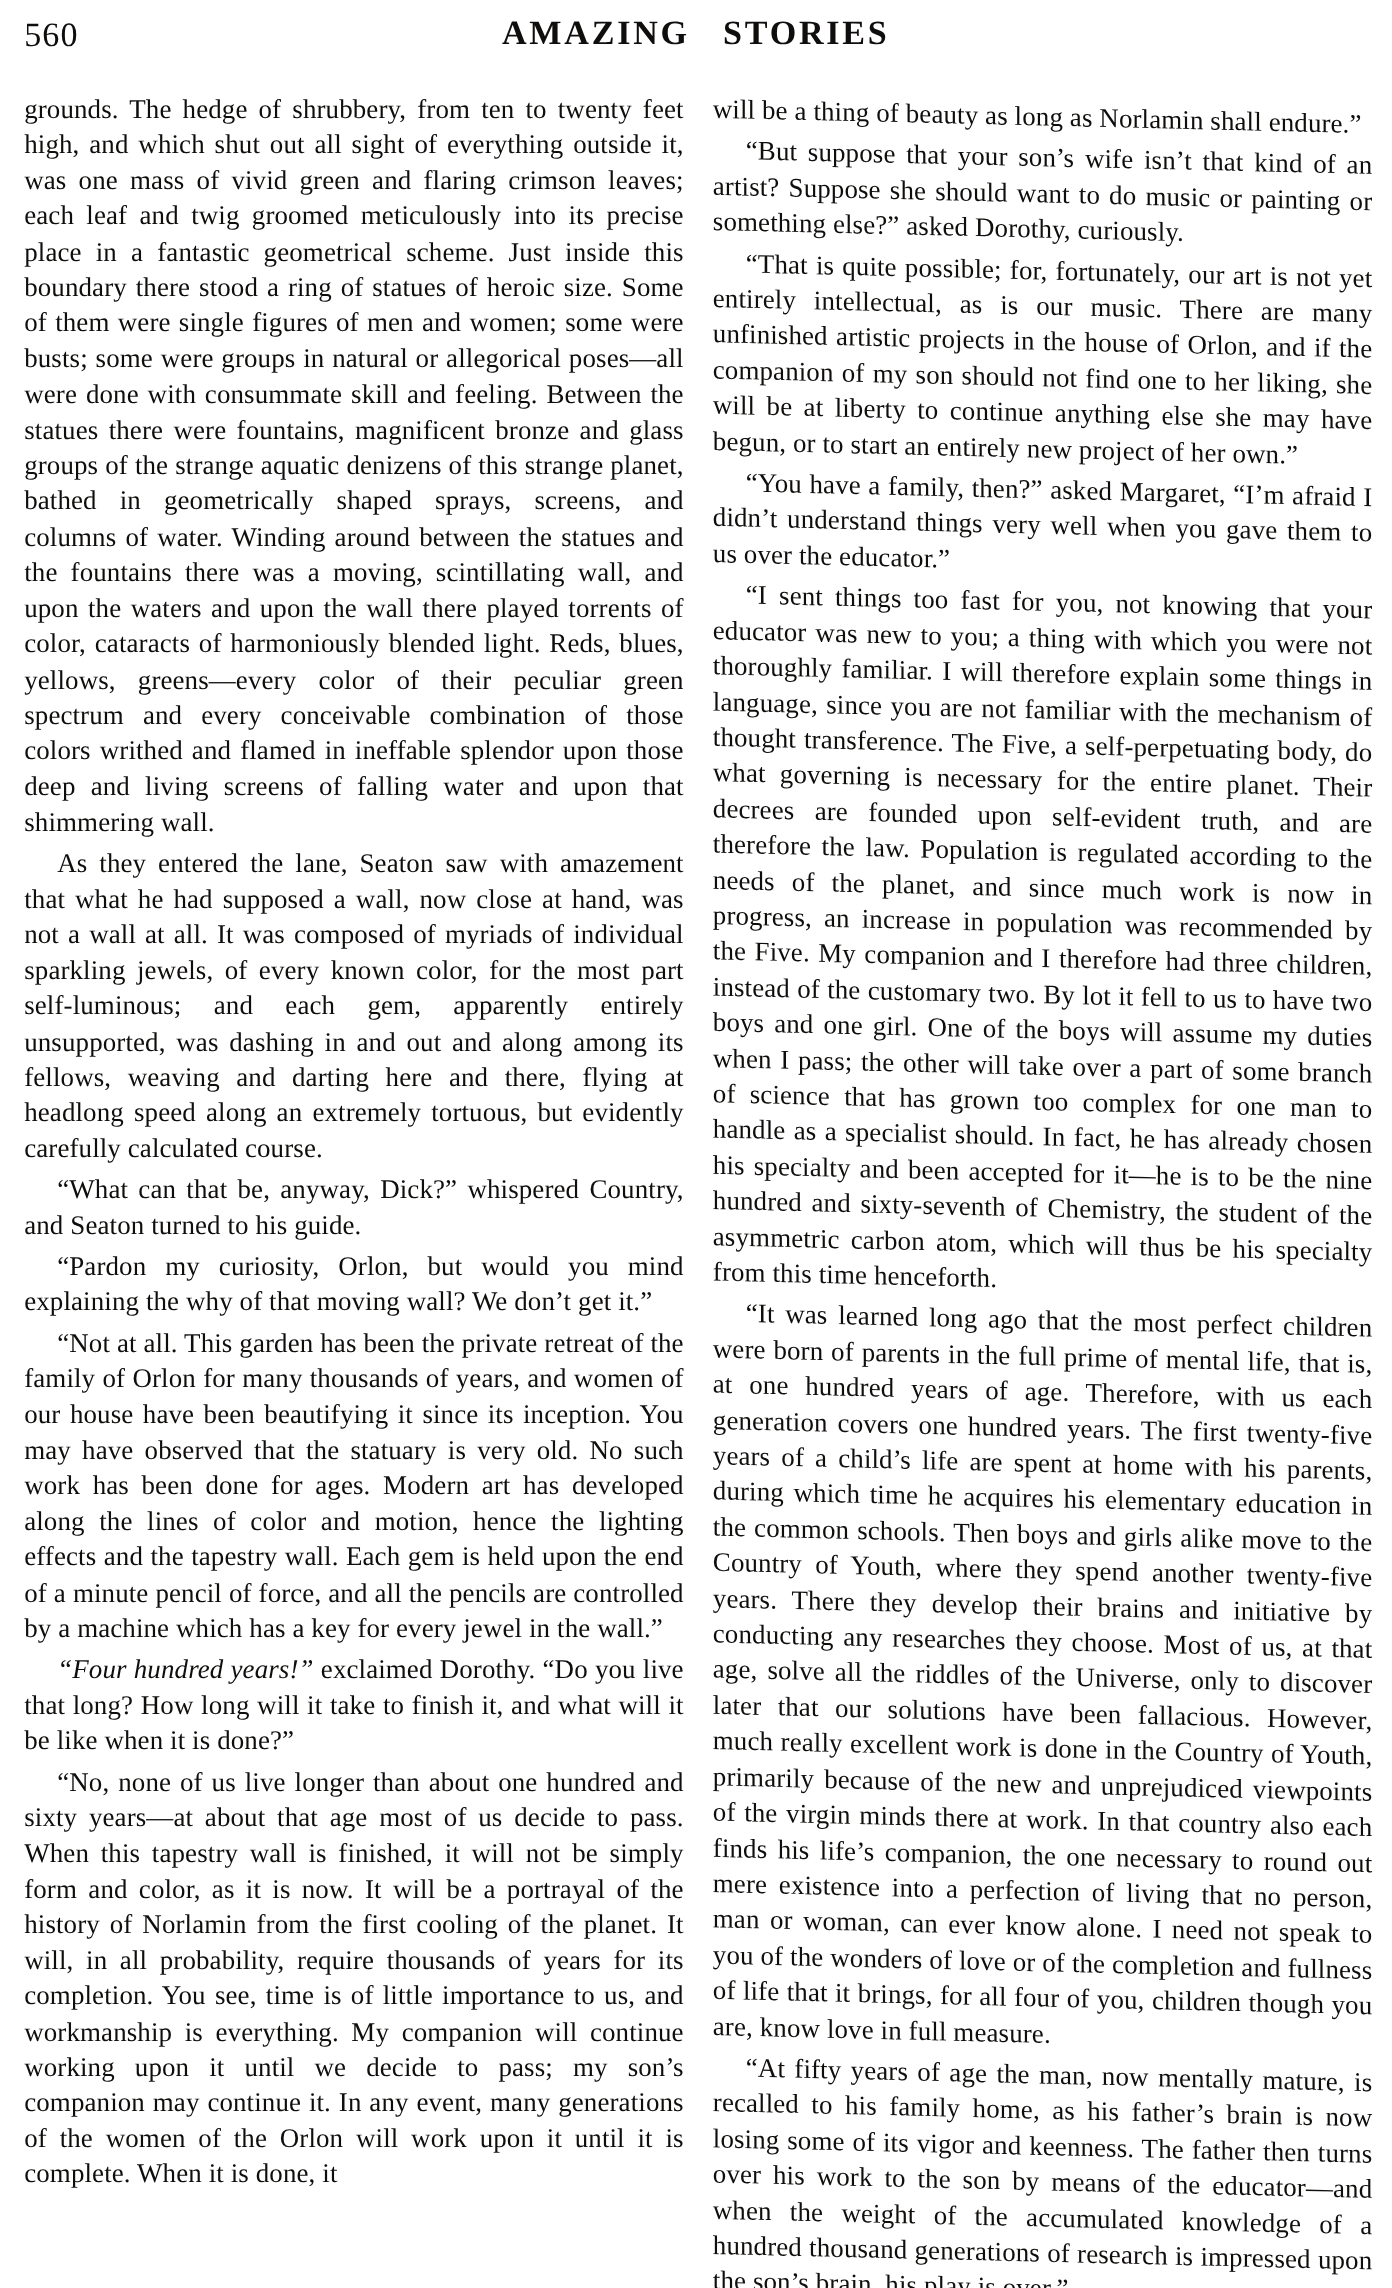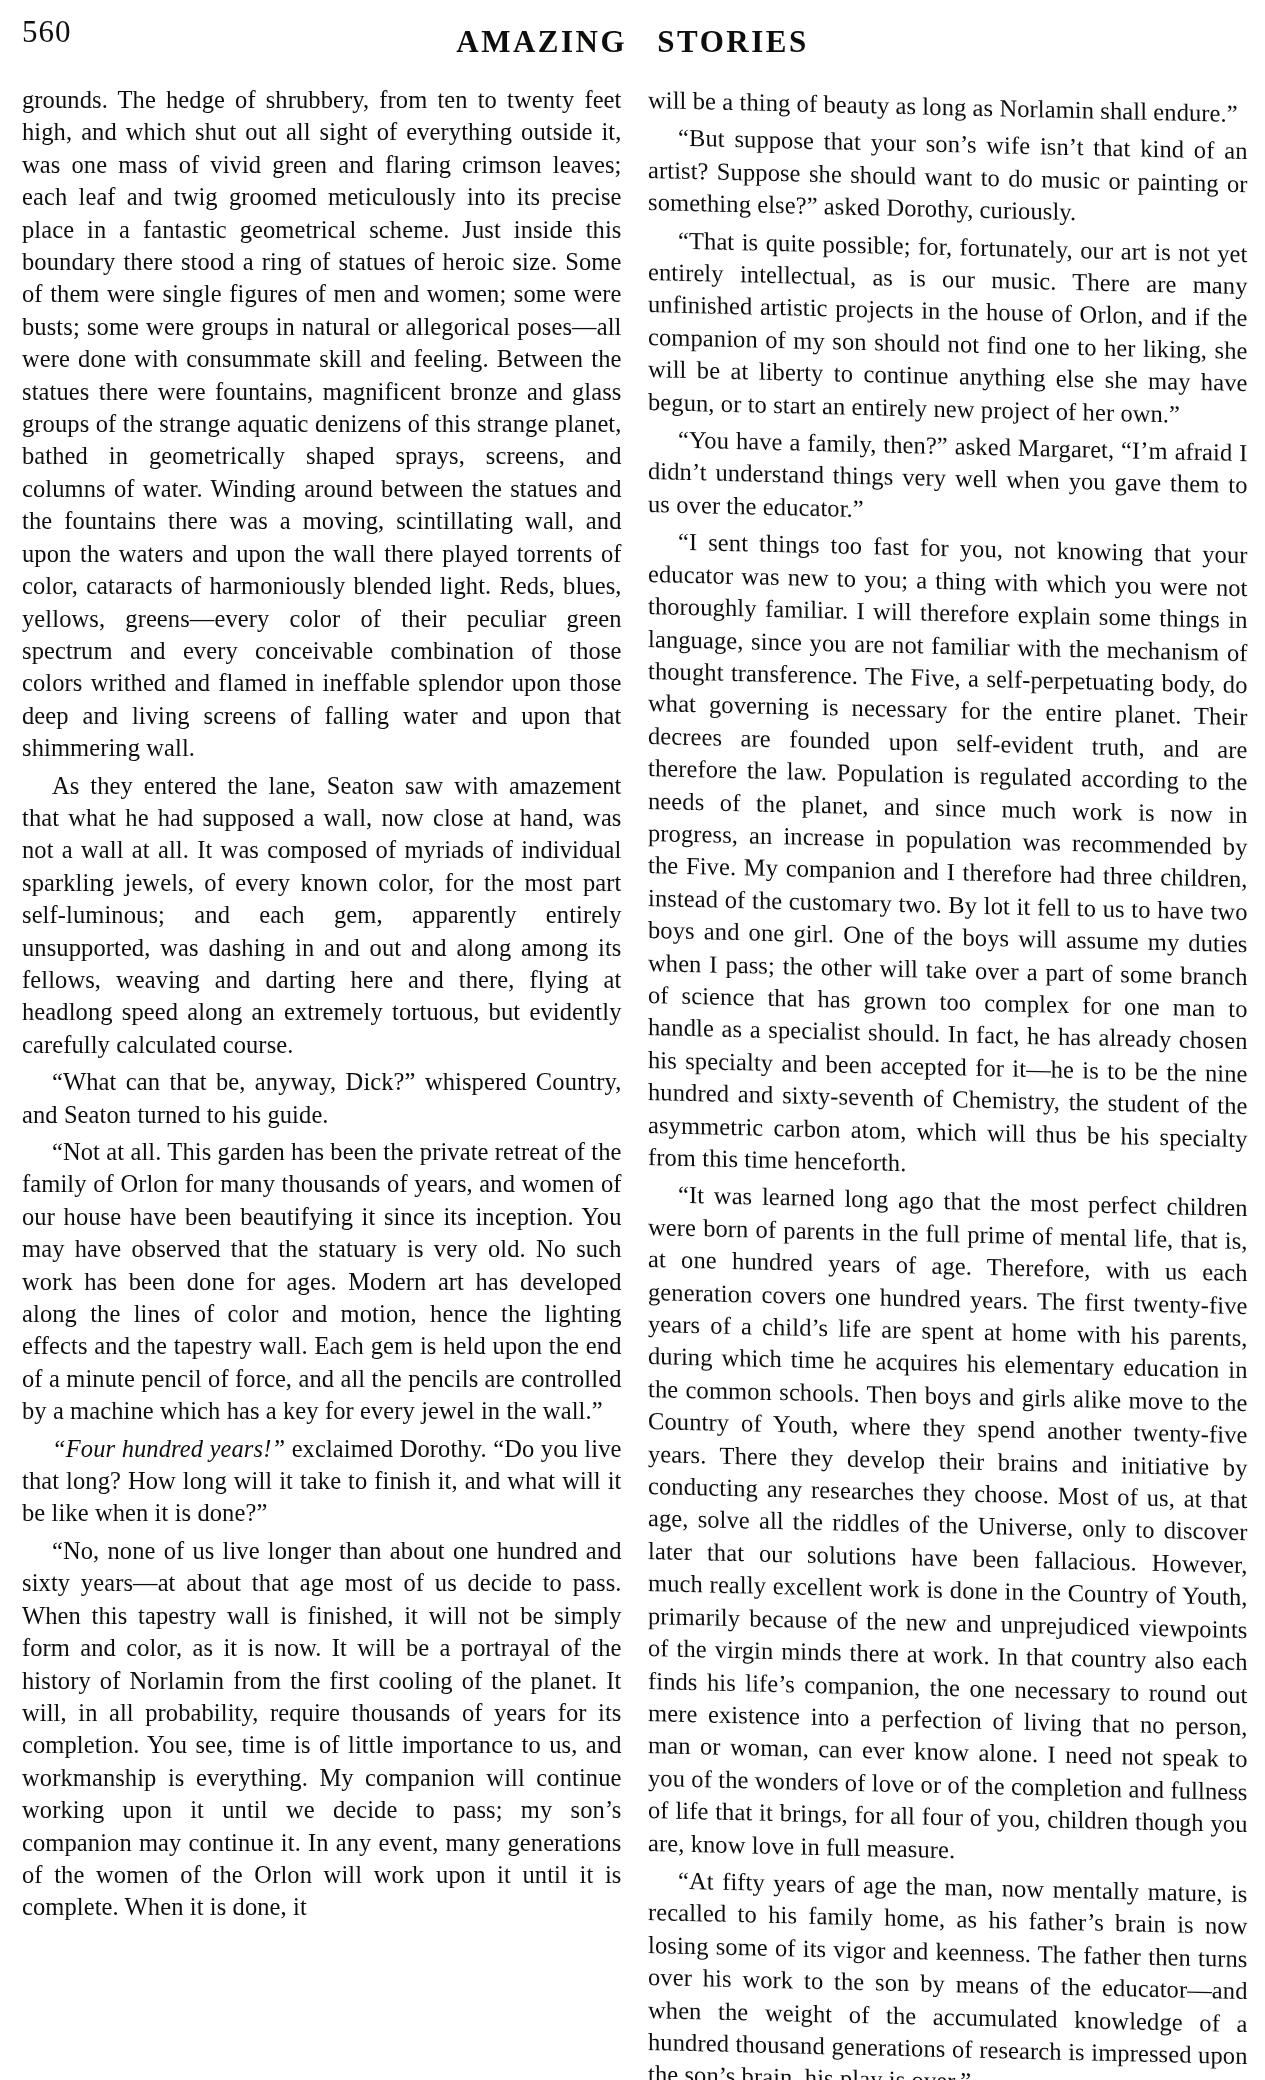--- a/index.html
+++ b/index.html
@@ -33,21 +33,21 @@
     top: 2px;
     font-size: 31px;
     font-weight: normal;
     letter-spacing: 1px;
   }
   .magazine-title {
     position: absolute;
     left: 0;
     right: 0;
     top: 0;
-    margin: 12px;
+    margin: 0;
     text-align: center;
     font-size: 31px;
     font-weight: bold;
     letter-spacing: 2.5px;
     word-spacing: 20px;
   }
   .columns {
     position: absolute;
     top: 84px;
     left: 22px;
@@ -92,20 +92,21 @@
     <span class="page-number">560</span>
     <h1 class="magazine-title">AMAZING STORIES</h1>
   </header>
 
   <main class="columns">
 
     <div class="column column-left">
       <p class="para no-indent">grounds.  The hedge of shrubbery, from ten to twenty feet high, and which shut out all sight of everything outside it, was one mass of vivid green and flaring crimson leaves; each leaf and twig groomed meticulously into its precise place in a fantastic geometrical scheme. Just inside this boundary there stood a ring of statues of heroic size.  Some of them were single figures of men and women; some were busts; some were groups in natural or allegorical poses—all were done with consummate skill and feeling.  Between the statues there were fountains, magnificent bronze and glass groups of the strange aquatic denizens of this strange planet, bathed in geometrically shaped sprays, screens, and columns of water.  Winding around between the statues and the fountains there was a moving, scintillating wall, and upon the waters and upon the wall there played torrents of color, cataracts of harmoniously blended light.  Reds, blues, yellows, greens—every color of their peculiar green spectrum and every conceivable combination of those colors writhed and flamed in ineffable splendor upon those deep and living screens of falling water and upon that shimmering wall.</p>
       <p class="para">As they entered the lane, Seaton saw with amazement that what he had supposed a wall, now close at hand, was not a wall at all.  It was composed of myriads of individual sparkling jewels, of every known color, for the most part self-luminous; and each gem, apparently entirely unsupported, was dashing in and out and along among its fellows, weaving and darting here and there, flying at headlong speed along an extremely tortuous, but evidently carefully calculated course.</p>
       <p class="para">“What can that be, anyway, Dick?” whispered Country, and Seaton turned to his guide.</p>
+      <p class="para">“Pardon my curiosity, Orlon, but would you mind explaining the why of that moving wall?  We don’t get it.”</p>
       <p class="para">“Not at all.  This garden has been the private retreat of the family of Orlon for many thousands of years, and women of our house have been beautifying it since its inception.  You may have observed that the statuary is very old.  No such work has been done for ages. Modern art has developed along the lines of color and motion, hence the lighting effects and the tapestry wall.  Each gem is held upon the end of a minute pencil of force, and all the pencils are controlled by a machine which has a key for every jewel in the wall.”</p>
       <p class="para"><em>“Four hundred years!”</em><span> exclaimed Dorothy.  “Do you live that long?  How long will it take to finish it, and what will it be like when it is done?”</span></p>
       <p class="para">“No, none of us live longer than about one hundred and sixty years—at about that age most of us decide to pass.  When this tapestry wall is finished, it will not be simply form and color, as it is now.  It will be a portrayal of the history of Norlamin from the first cooling of the planet.  It will, in all probability, require thousands of years for its completion.  You see, time is of little importance to us, and workmanship is everything.  My companion will continue working upon it until we decide to pass; my son’s companion may continue it.  In any event, many generations of the women of the Orlon will work upon it until it is complete.  When it is done, it</p>
     </div>
 
     <div class="column column-right">
       <p class="para no-indent">will be a thing of beauty as long as Norlamin shall endure.”</p>
       <p class="para">“But suppose that your son’s wife isn’t that kind of an artist?  Suppose she should want to do music or painting or something else?” asked Dorothy, curiously.</p>
       <p class="para">“That is quite possible; for, fortunately, our art is not yet entirely intellectual, as is our music.  There are many unfinished artistic projects in the house of Orlon, and if the companion of my son should not find one to her liking, she will be at liberty to continue anything else she may have begun, or to start an entirely new project of her own.”</p>
       <p class="para">“You have a family, then?” asked Margaret, “I’m afraid I didn’t understand things very well when you gave them to us over the educator.”</p>

